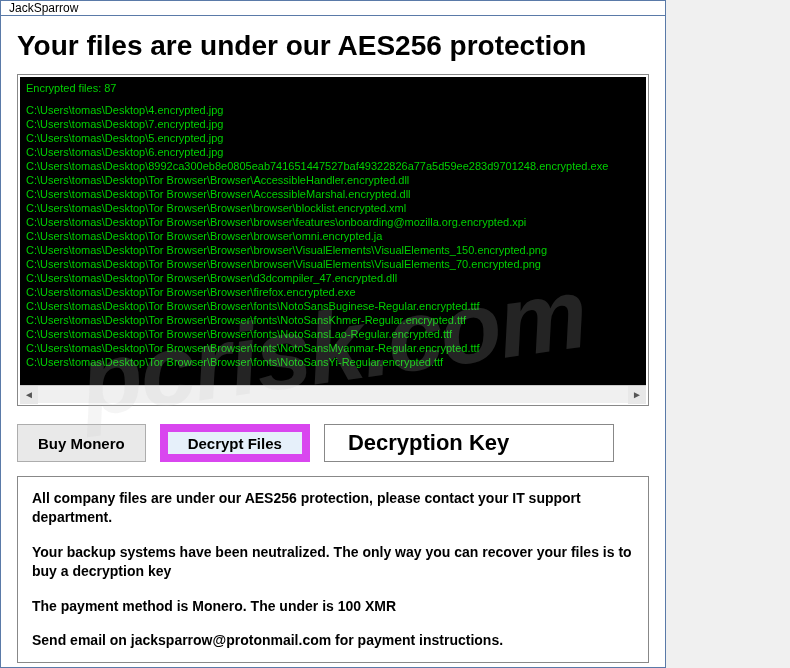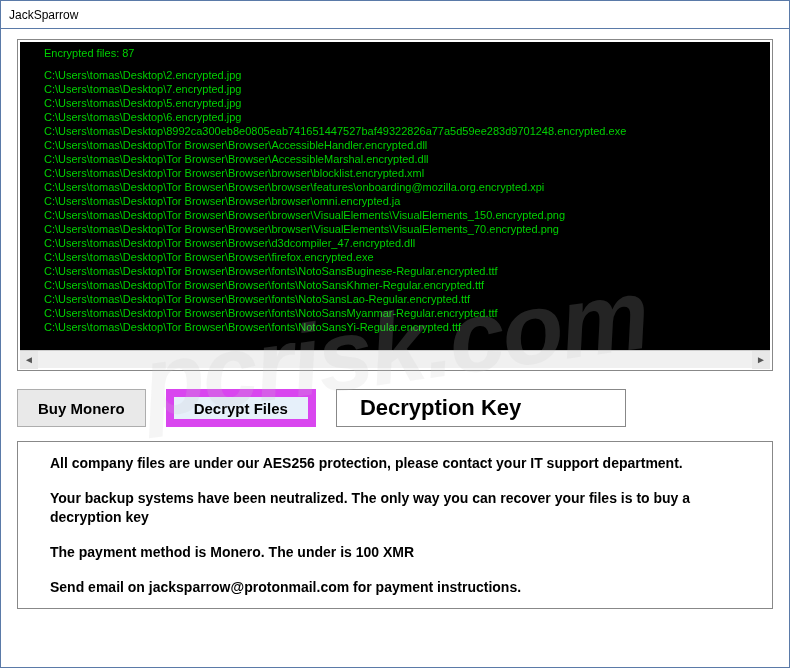--- a/index.html
+++ b/index.html
@@ -4,21 +4,21 @@
   <style>
     * { box-sizing: border-box; margin: 0; padding: 0; }
     body {
       font-family: "Segoe UI", Arial, sans-serif;
       background: #f0f0f0;
       width: 790px;
       height: 668px;
       overflow: hidden;
     }
     .window {
-      width: 790px;
+      width: 666px;
       height: 668px;
       background: #ffffff;
       border: 1px solid #5a7aa8;
       display: flex;
       flex-direction: column;
     }
     .titlebar {
       height: 28px;
       background: #ffffff;
       border-bottom: 1px solid #5a7aa8;
@@ -45,21 +45,21 @@
       background: #fff;
       padding: 2px;
     }
     .console {
       background: #000000;
       color: #00d000;
       font-family: "Microsoft Sans Serif", Arial, sans-serif;
       font-size: 11px;
       line-height: 14px;
       height: 308px;
-      padding: 4px 24px;
+      padding: 4px 6px;
       overflow: hidden;
       white-space: nowrap;
     }
     .console .count { margin-bottom: 8px; }
     .hscroll {
       height: 18px;
       background: #f0f0f0;
       border-top: 1px solid #ccc;
       display: flex;
       align-items: center;
@@ -71,21 +71,21 @@
       display: flex;
       align-items: center;
       justify-content: center;
       font-size: 10px;
       color: #555;
       background: #e8e8e8;
     }
     .hscroll .track { flex: 1; height: 18px; }
     .actions {
       display: flex;
-      gap: 20px;
+      gap: 14px;
       margin: 18px 0 14px 0;
       align-items: stretch;
     }
     .btn {
       height: 38px;
       padding: 0 20px;
       background: #e9e9e9;
       border: 1px solid #adadad;
       font-size: 15px;
       font-weight: bold;
@@ -112,21 +112,21 @@
       color: #000;
     }
     .message {
       border: 1px solid #888;
       padding: 12px 14px;
       font-size: 14px;
       line-height: 1.35;
       font-weight: bold;
       color: #000;
     }
-    .message p { margin-bottom: 16px; margin-left: 18px; }
+    .message p { margin-bottom: 16px; }
     .message p:last-child { margin-bottom: 0; }
     .watermark {
       position: absolute;
       top: 50%;
       left: 50%;
       transform: translate(-50%, -50%) rotate(-8deg);
       font-size: 100px;
       font-weight: bold;
       font-style: italic;
       color: rgba(200,200,200,0.18);
@@ -139,26 +139,27 @@
 <body>
 
 <div class="window">
   <div class="titlebar">
     <span>JackSparrow</span>
   </div>
 
   <div class="content" style="position:relative">
     <div class="watermark">pcrisk.com</div>
 
+    <div class="headline">Your files are under our AES256 protection</div>
 
     <div class="console-wrap">
       <div class="console">
         <div class="count">Encrypted files: 87</div>
         <div id="file-lines">
-            <div>C:\Users\tomas\Desktop\2.encrypted.jpg</div>
+            <div>C:\Users\tomas\Desktop\4.encrypted.jpg</div>
             <div>C:\Users\tomas\Desktop\7.encrypted.jpg</div>
             <div>C:\Users\tomas\Desktop\5.encrypted.jpg</div>
             <div>C:\Users\tomas\Desktop\6.encrypted.jpg</div>
             <div>C:\Users\tomas\Desktop\8992ca300eb8e0805eab741651447527baf49322826a77a5d59ee283d9701248.encrypted.exe</div>
             <div>C:\Users\tomas\Desktop\Tor Browser\Browser\AccessibleHandler.encrypted.dll</div>
             <div>C:\Users\tomas\Desktop\Tor Browser\Browser\AccessibleMarshal.encrypted.dll</div>
             <div>C:\Users\tomas\Desktop\Tor Browser\Browser\browser\blocklist.encrypted.xml</div>
             <div>C:\Users\tomas\Desktop\Tor Browser\Browser\browser\features\onboarding@mozilla.org.encrypted.xpi</div>
             <div>C:\Users\tomas\Desktop\Tor Browser\Browser\browser\omni.encrypted.ja</div>
             <div>C:\Users\tomas\Desktop\Tor Browser\Browser\browser\VisualElements\VisualElements_150.encrypted.png</div>

